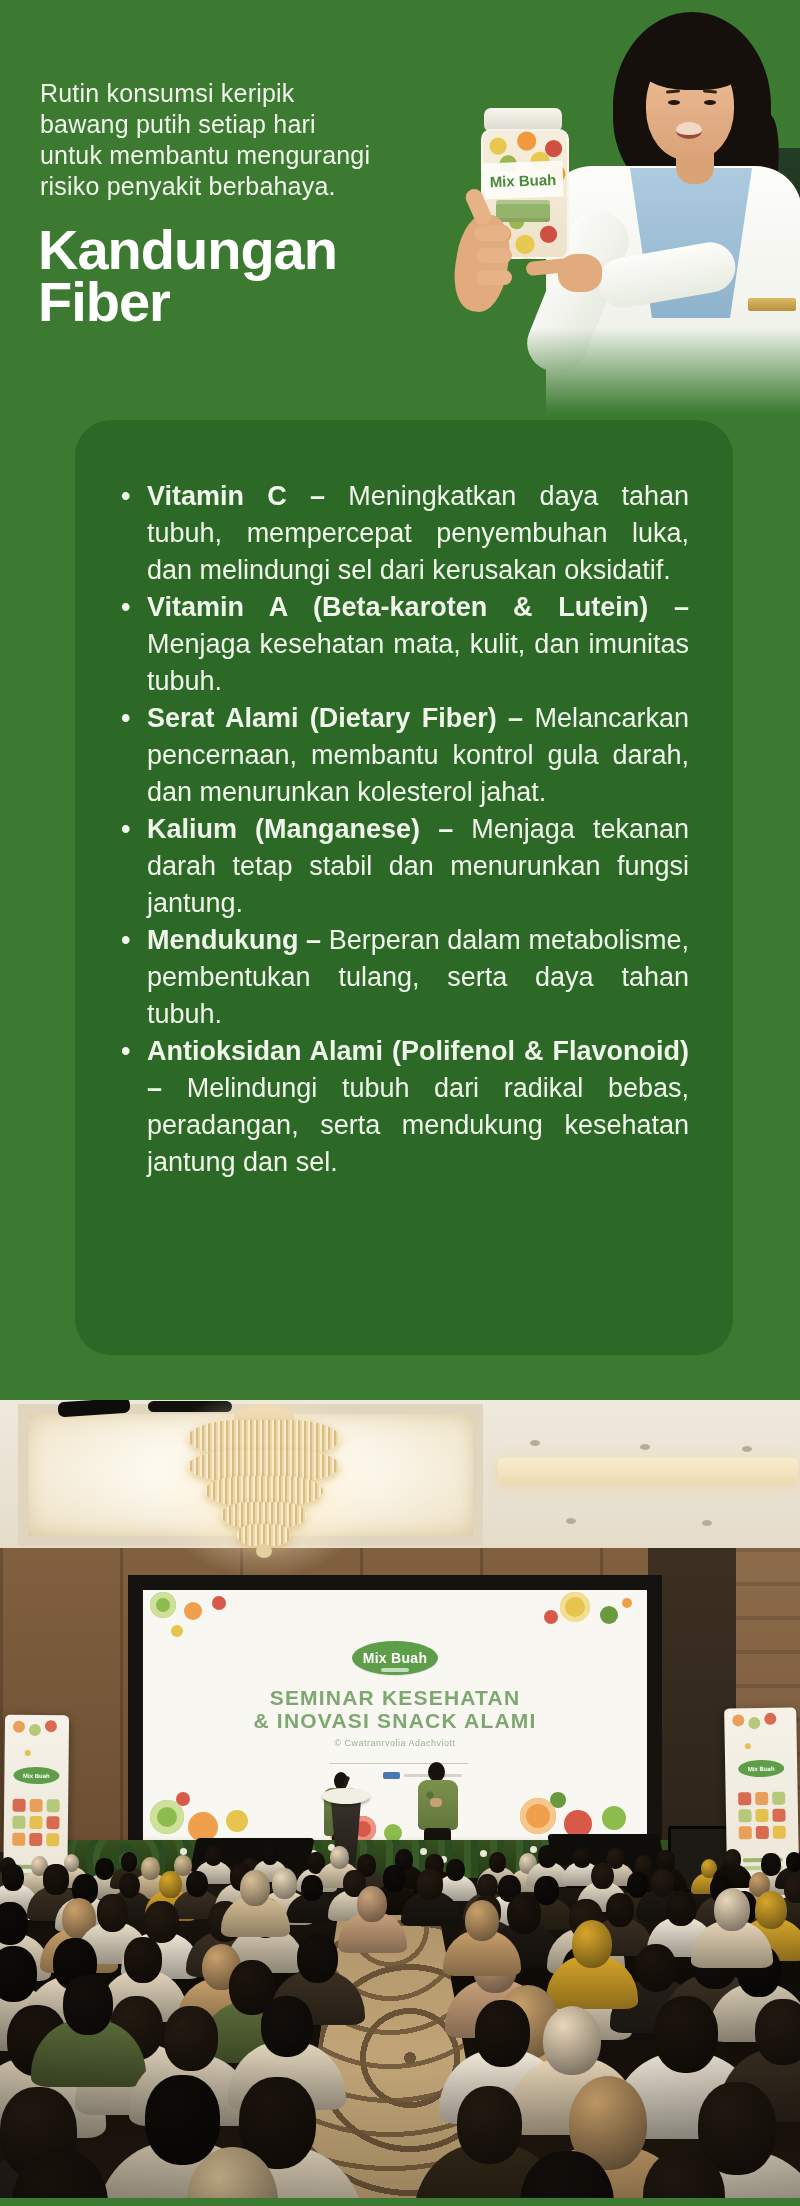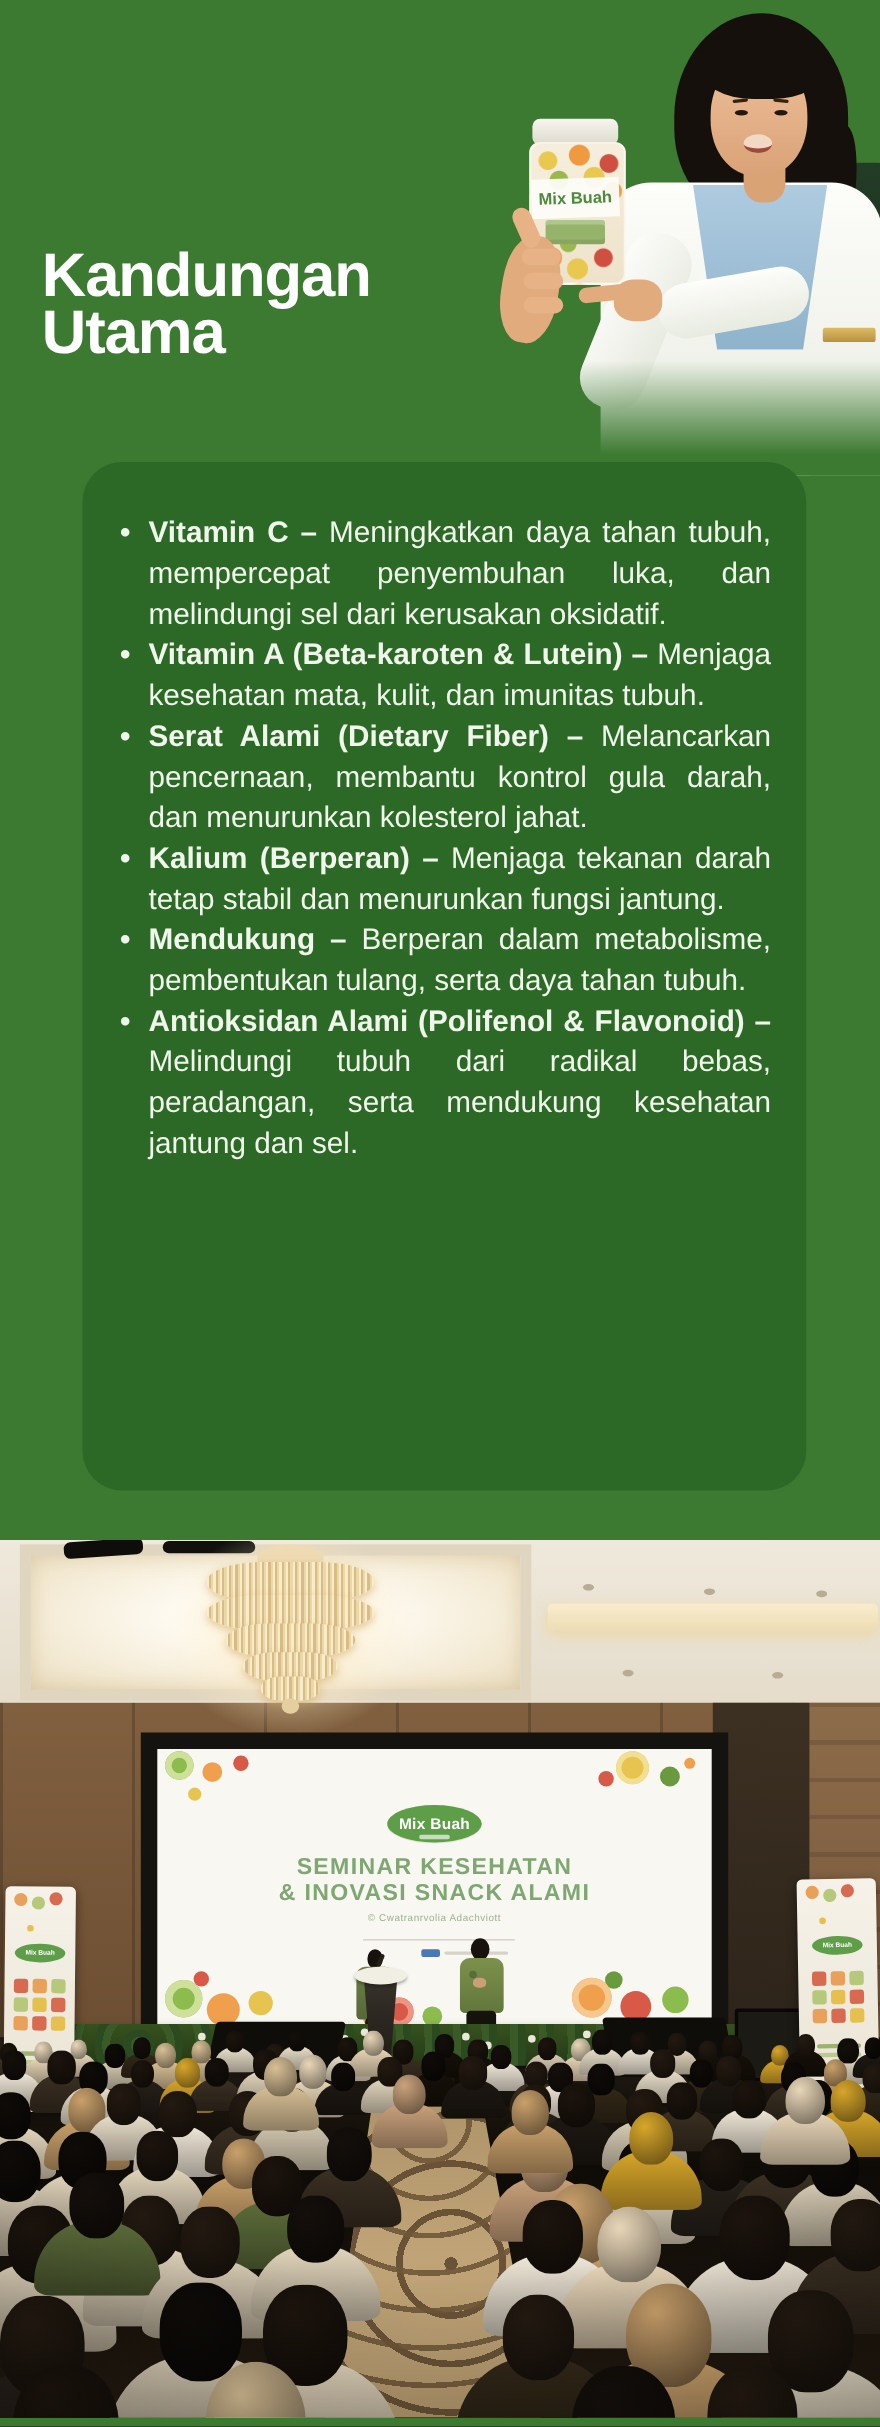--- a/index.html
+++ b/index.html
@@ -57,21 +57,21 @@
     box-shadow:inset 0 4px 0 rgba(255,255,255,.25), inset 0 -4px 0 rgba(0,0,0,.08);}
   .hold-palm{left:26px;top:214px;width:52px;height:98px;background:#e2ab7e;border-radius:45%;transform:rotate(9deg);}
   .hold-f{width:36px;height:15px;background:#e7b286;border-radius:9px;}
   .hold-f.f1{left:44px;top:226px;} .hold-f.f2{left:46px;top:248px;} .hold-f.f3{left:46px;top:270px;}
   .hold-thumb{left:40px;top:188px;width:17px;height:38px;background:#e7b286;border-radius:9px;transform:rotate(-24deg);}
   .hero-fade{left:0;top:328px;width:370px;height:104px;background:linear-gradient(rgba(60,122,49,0),var(--poster-green,#3C7A31) 82%);}
 
   
   .panel{left:75px;top:420px;width:658px;height:935px;background:var(--panel-green,#2C6926);border-radius:36px;
     box-sizing:border-box;padding:46px 32px 0 60px;}
-  .panel ul{margin:0;padding:0;list-style:none;}
+  .panel ul{margin:12px;padding:0;list-style:none;}
   .panel li{position:relative;text-align:justify;font-size:27px;line-height:37px;color:var(--text-cream,#F0F6EB);}
   .panel li:before{content:"\2022";position:absolute;left:-26px;top:0;font-weight:bold;}
   .panel .nm{font-weight:bold;}
 
   
   .photo{left:0;top:1400px;width:800px;height:798px;background:#171209;overflow:hidden;}
   .ceiling{left:0;top:0;width:800px;height:160px;background:linear-gradient(#efe9dd,#e4dbc9);}
   .recess{left:18px;top:4px;width:465px;height:142px;border:10px solid #e0d5bf;box-sizing:border-box;
     background:radial-gradient(70% 80% at 50% 45%,#fdfaf1 30%,#f3e9d2 75%,#e9dcc0);box-shadow:inset 0 0 18px rgba(190,160,100,.35);}
   .cove{left:498px;top:58px;width:300px;height:24px;background:linear-gradient(#f9ecce,#eeddb4);border-radius:4px;box-shadow:0 4px 14px rgba(240,210,140,.7);}
@@ -157,22 +157,26 @@
   .vignette{left:0;top:0;width:800px;height:798px;pointer-events:none;z-index:90;
     background:radial-gradient(120% 95% at 50% 32%,rgba(0,0,0,0) 55%,rgba(8,6,4,.42) 100%);}
 
   .z1{z-index:1}.z2{z-index:2}.z3{z-index:3}.z4{z-index:4}.z5{z-index:5}.z6{z-index:6}.z8{z-index:8}
 </style>
 </head>
 <body>
 
 <div class="canvas">
 
+  <div class="abs intro">Rutin konsumsi keripik
+bawang putih setiap hari
+untuk membantu mengurangi
+risiko penyakit berbahaya.</div>
   <div class="abs title">Kandungan
-Utama</div>
+Fiber</div>
 
   <div class="abs doctor">
     <div class="abs chair"></div>
     <div class="abs hair-back"></div>
     <div class="abs ponytail"></div>
     <div class="abs coat"></div>
     <div class="abs scrub"></div>
     <div class="abs neck"></div>
     <div class="abs face"></div>
     <div class="abs hair-front"></div>
@@ -198,21 +202,21 @@
     <div class="abs point-hand"></div>
     <div class="abs point-finger"></div>
     <div class="abs hero-fade"></div>
   </div>
 
   <div class="abs panel">
     <ul>
       <li><span class="nm">Vitamin C –</span> <span>Meningkatkan daya tahan tubuh, mempercepat penyembuhan luka, dan melindungi sel dari kerusakan oksidatif.</span></li>
       <li><span class="nm">Vitamin A (Beta-karoten &amp; Lutein) –</span> <span>Menjaga kesehatan mata, kulit, dan imunitas tubuh.</span></li>
       <li><span class="nm">Serat Alami (Dietary Fiber) –</span> <span>Melancarkan pencernaan, membantu kontrol gula darah, dan menurunkan kolesterol jahat.</span></li>
-      <li><span class="nm">Kalium (Berperan) –</span> <span>Menjaga tekanan darah tetap stabil dan menurunkan fungsi jantung.</span></li>
+      <li><span class="nm">Kalium (Manganese) –</span> <span>Menjaga tekanan darah tetap stabil dan menurunkan fungsi jantung.</span></li>
       <li><span class="nm">Mendukung –</span> <span>Berperan dalam metabolisme, pembentukan tulang, serta daya tahan tubuh.</span></li>
       <li><span class="nm">Antioksidan Alami (Polifenol &amp; Flavonoid) –</span> <span>Melindungi tubuh dari radikal bebas, peradangan, serta mendukung kesehatan jantung dan sel.</span></li>
     </ul>
   </div>
 
   <div class="abs photo">
     <div class="abs ceiling z1">
       <div class="abs recess"></div>
       <div class="abs cove"></div>
       <div class="abs truss1"></div>

